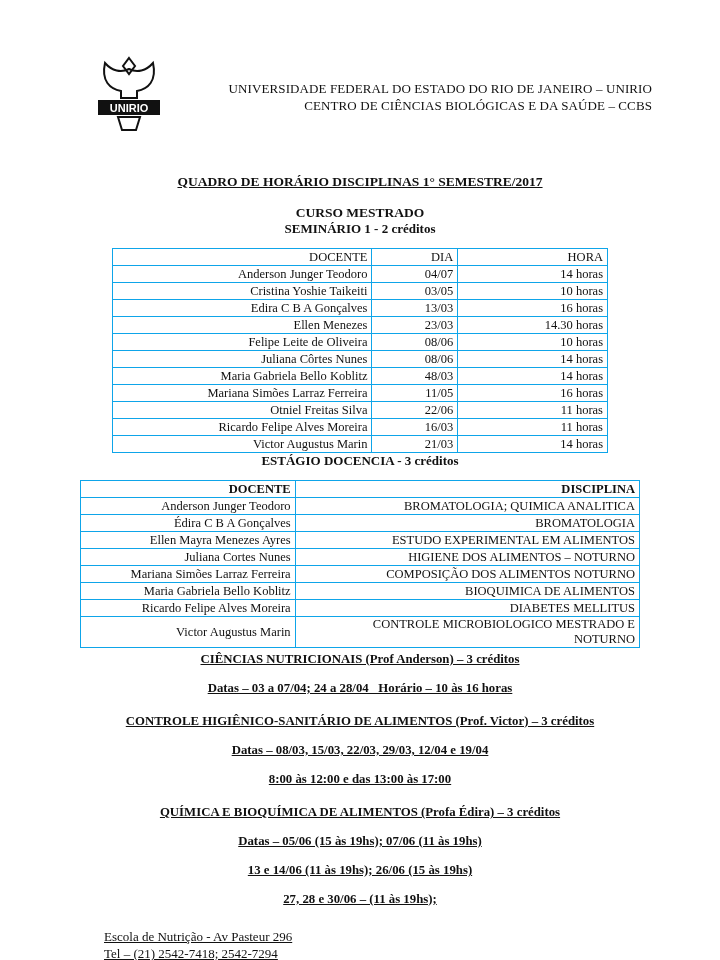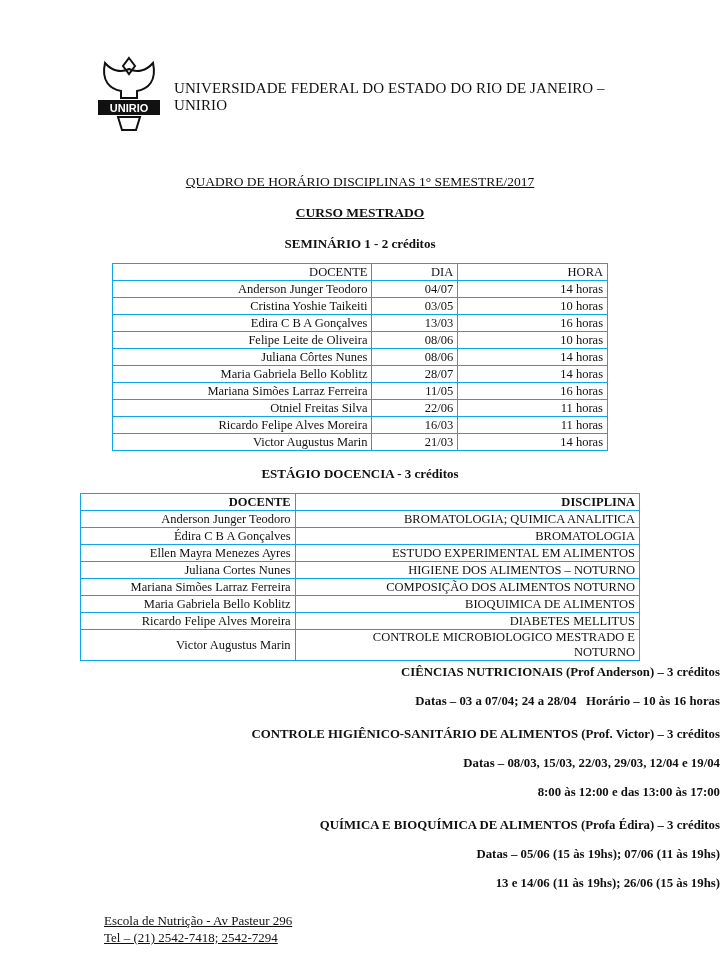--- a/index.html
+++ b/index.html
@@ -18,41 +18,39 @@
   
   .doc-header {
     display: flex;
     align-items: center;
     margin-left: 96px;
     gap: 12px;
   }
   .logo { width: 66px; flex: 0 0 66px; }
   .header-lines {
     width: 478px;
-    text-align: left;
-    font-size: 15px;
+    text-align: right;
+    font-size: 13px;
     line-height: 17px;
     letter-spacing: 0.1px;
   }
   .doc-title {
     margin-top: 36px;
     font-size: 13.5px;
-    font-weight: normal;
+    font-weight: bold;
     text-align: center;
     text-decoration: underline;
   }
   .course-main {
     margin-top: 15px;
     font-size: 13.5px;
     font-weight: bold;
     text-align: center;
-    text-decoration: underline;
   }
   .section-heading {
-    margin-top: 15px;
     font-size: 13px;
     font-weight: bold;
     text-align: center;
   }
   
   table {
     border-collapse: collapse;
     margin: 11px auto 0 auto;
     font-size: 12.5px;
   }
@@ -62,21 +60,21 @@
     padding: 0px 4px;
     height: 17px;
     line-height: 15px;
     white-space: pre-line;
   }
   table.t1 { width: 496px; }
   table.t2 { width: 560px; }
   table.t1 th { font-weight: normal; }
   table.t2 th { font-weight: bold; }
   
-  .course-block { margin-top: 16px; text-align: right; }
+  .course-block { margin-top: 16px; text-align: center; text-decoration: underline; }
   .course-block.first { margin-top: 3px; }
   .course-title {
     font-size: 12.8px;
     font-weight: bold;
     line-height: 17px;
   }
   .course-line {
     font-size: 12.8px;
     font-weight: bold;
     line-height: 17px;
@@ -101,20 +99,21 @@
       <svg viewBox="0 0 66 78" width="66" height="78">
         <path d="M33 2 L39 10 L33 18 L27 10 Z" fill="none" stroke="#111" stroke-width="2"></path>
         <path d="M9 7 C5 25 14 33 25 35 L25 42 L41 42 L41 35 C52 33 61 25 57 7 C50 15 41 17 33 13 C25 17 16 15 9 7 Z" fill="none" stroke="#111" stroke-width="2"></path>
         <rect x="2" y="44" width="62" height="15" fill="#111"></rect>
         <text x="33" y="56" text-anchor="middle" fill="#ffffff" font-size="11" font-weight="bold" font-family="Liberation Sans, sans-serif">UNIRIO</text>
         <path d="M22 61 L44 61 L40 74 L26 74 Z" fill="none" stroke="#111" stroke-width="2"></path>
       </svg>
     </div>
     <div class="header-lines">
       <div>UNIVERSIDADE FEDERAL DO ESTADO DO RIO DE JANEIRO – UNIRIO</div>
+      <div>CENTRO DE CIÊNCIAS BIOLÓGICAS E DA SAÚDE – CCBS</div>
     </div>
   </header>
 
   <div class="doc-title">QUADRO DE HORÁRIO DISCIPLINAS 1° SEMESTRE/2017</div>
   <div class="course-main">CURSO MESTRADO</div>
 
   <div class="section-heading">SEMINÁRIO 1 - 2 créditos</div>
   <table class="t1">
     <colgroup>
         <col style="width:260px">
@@ -138,32 +137,37 @@
           <td>Cristina Yoshie Taikeiti</td>
           <td>03/05</td>
           <td>10 horas</td>
         </tr>
         <tr>
           <td>Edira C B A Gonçalves</td>
           <td>13/03</td>
           <td>16 horas</td>
         </tr>
         <tr>
+          <td>Ellen Menezes</td>
+          <td>23/03</td>
+          <td>14.30 horas</td>
+        </tr>
+        <tr>
           <td>Felipe Leite de Oliveira</td>
           <td>08/06</td>
           <td>10 horas</td>
         </tr>
         <tr>
           <td>Juliana Côrtes Nunes</td>
           <td>08/06</td>
           <td>14 horas</td>
         </tr>
         <tr>
           <td>Maria Gabriela Bello Koblitz</td>
-          <td>28/07</td>
+          <td>48/03</td>
           <td>14 horas</td>
         </tr>
         <tr>
           <td>Mariana Simões Larraz Ferreira</td>
           <td>11/05</td>
           <td>16 horas</td>
         </tr>
         <tr>
           <td>Otniel Freitas Silva</td>
           <td>22/06</td>
@@ -239,20 +243,21 @@
   <section class="course-block">
     <div class="course-title">CONTROLE HIGIÊNICO-SANITÁRIO DE ALIMENTOS (Prof. Victor) – 3 créditos</div>
     <div class="course-line">Datas – 08/03, 15/03, 22/03, 29/03, 12/04 e 19/04</div>
     <div class="course-line">8:00 às 12:00 e das 13:00 às 17:00</div>
   </section>
 
   <section class="course-block">
     <div class="course-title">QUÍMICA E BIOQUÍMICA DE ALIMENTOS (Profa Édira) – 3 créditos</div>
     <div class="course-line">Datas – 05/06 (15 às 19hs); 07/06 (11 às 19hs)</div>
     <div class="course-line">13 e 14/06 (11 às 19hs); 26/06 (15 às 19hs)</div>
+    <div class="course-line">27, 28 e 30/06 – (11 às 19hs);</div>
   </section>
 
   <footer class="doc-footer">
     <div>Escola de Nutrição - Av Pasteur 296</div>
     <div>Tel – (21) 2542-7418; 2542-7294</div>
   </footer>
 
 </div>
 
 </body></html>

